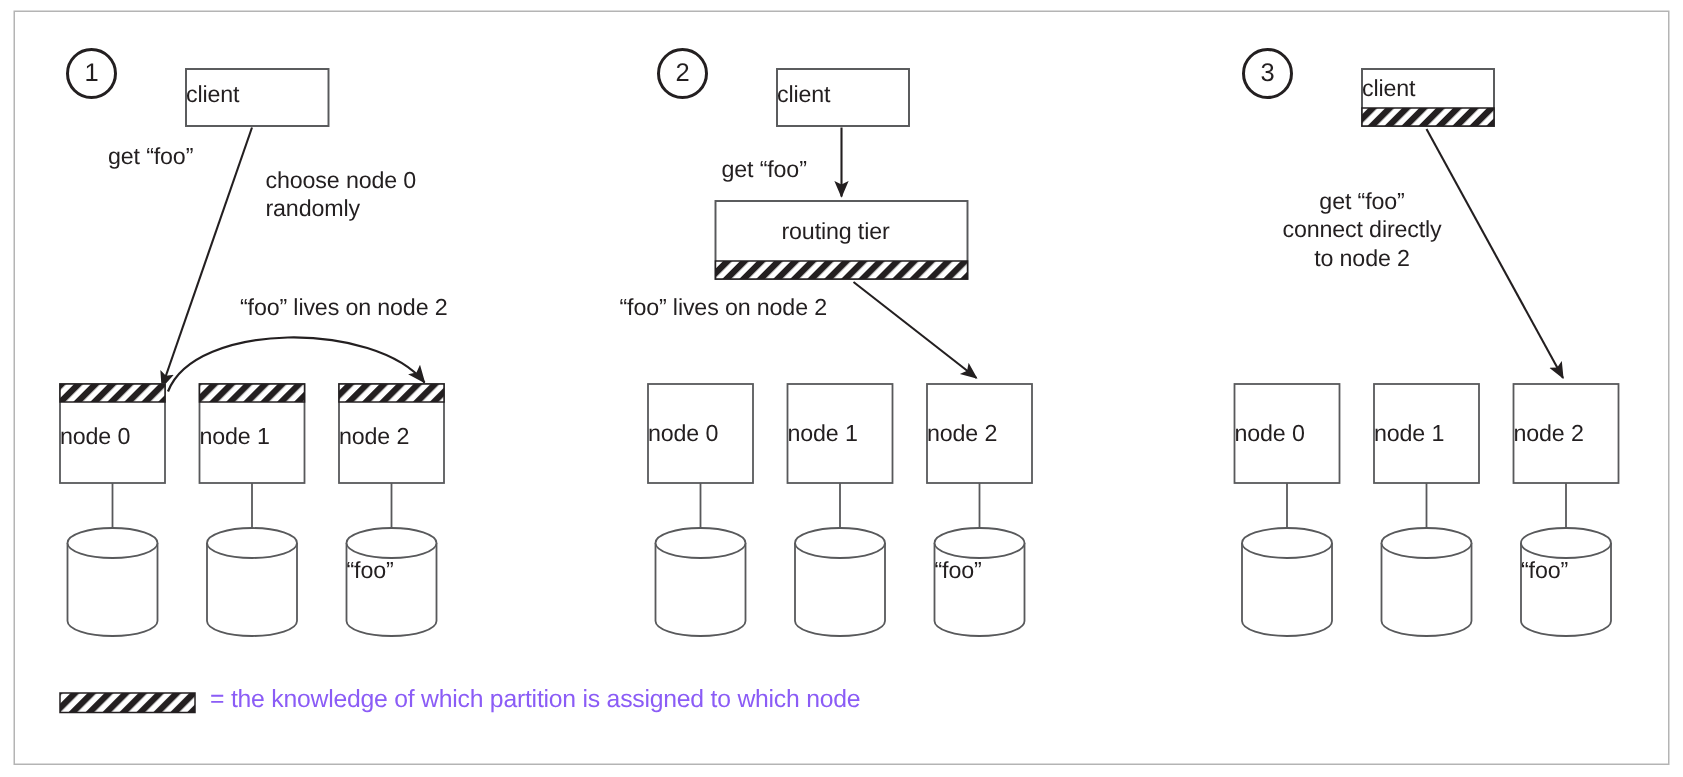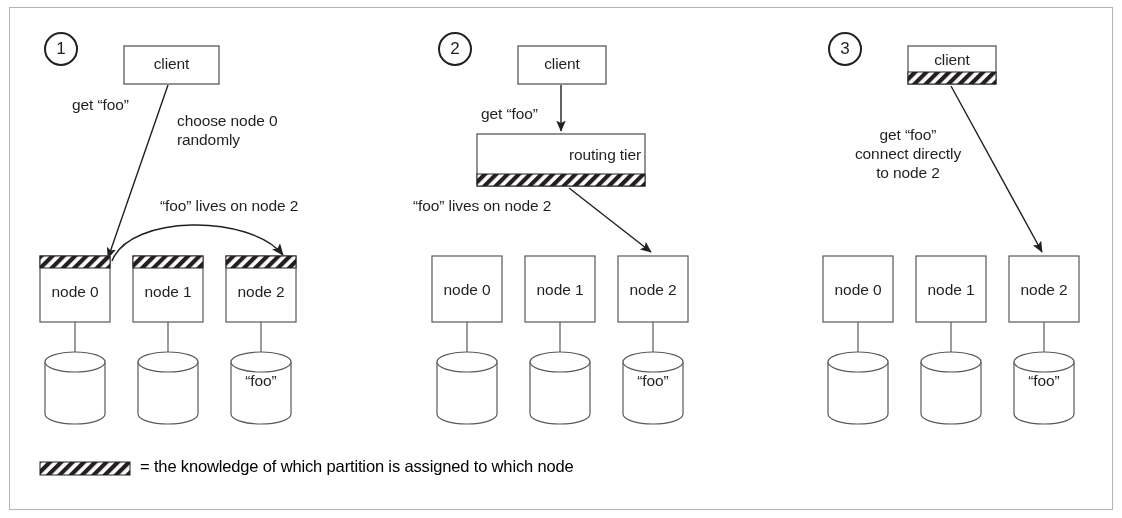--- a/index.html
+++ b/index.html
@@ -25,38 +25,38 @@
     font-size:15.5px;
     line-height:19px;
     white-space:pre;
     letter-spacing:-0.1px;
   }
   .lbl.c{text-align:center;}
   .boxtext{
     position:absolute;
     color:#231f20;
     font-size:15.5px;
-    text-align:center;
+    text-align:left;
     white-space:nowrap;
     letter-spacing:-0.1px;
   }
   .stepnum{
     position:absolute;
     width:34px;height:34px;
     border:2.6px solid #231f20;
     border-radius:50%;
     box-sizing:border-box;
     color:#231f20;
     font-size:17px;
     text-align:center;
     line-height:30px;
   }
   .legendtext{
     position:absolute;
-    color:#000000;
+    color:#8b5cf6;
     font-size:16.5px;
     white-space:nowrap;
     letter-spacing:-0.15px;
   }
 </style>
 </head>
 <body>
 
 <div id="figure">
   <div id="frame"></div>

